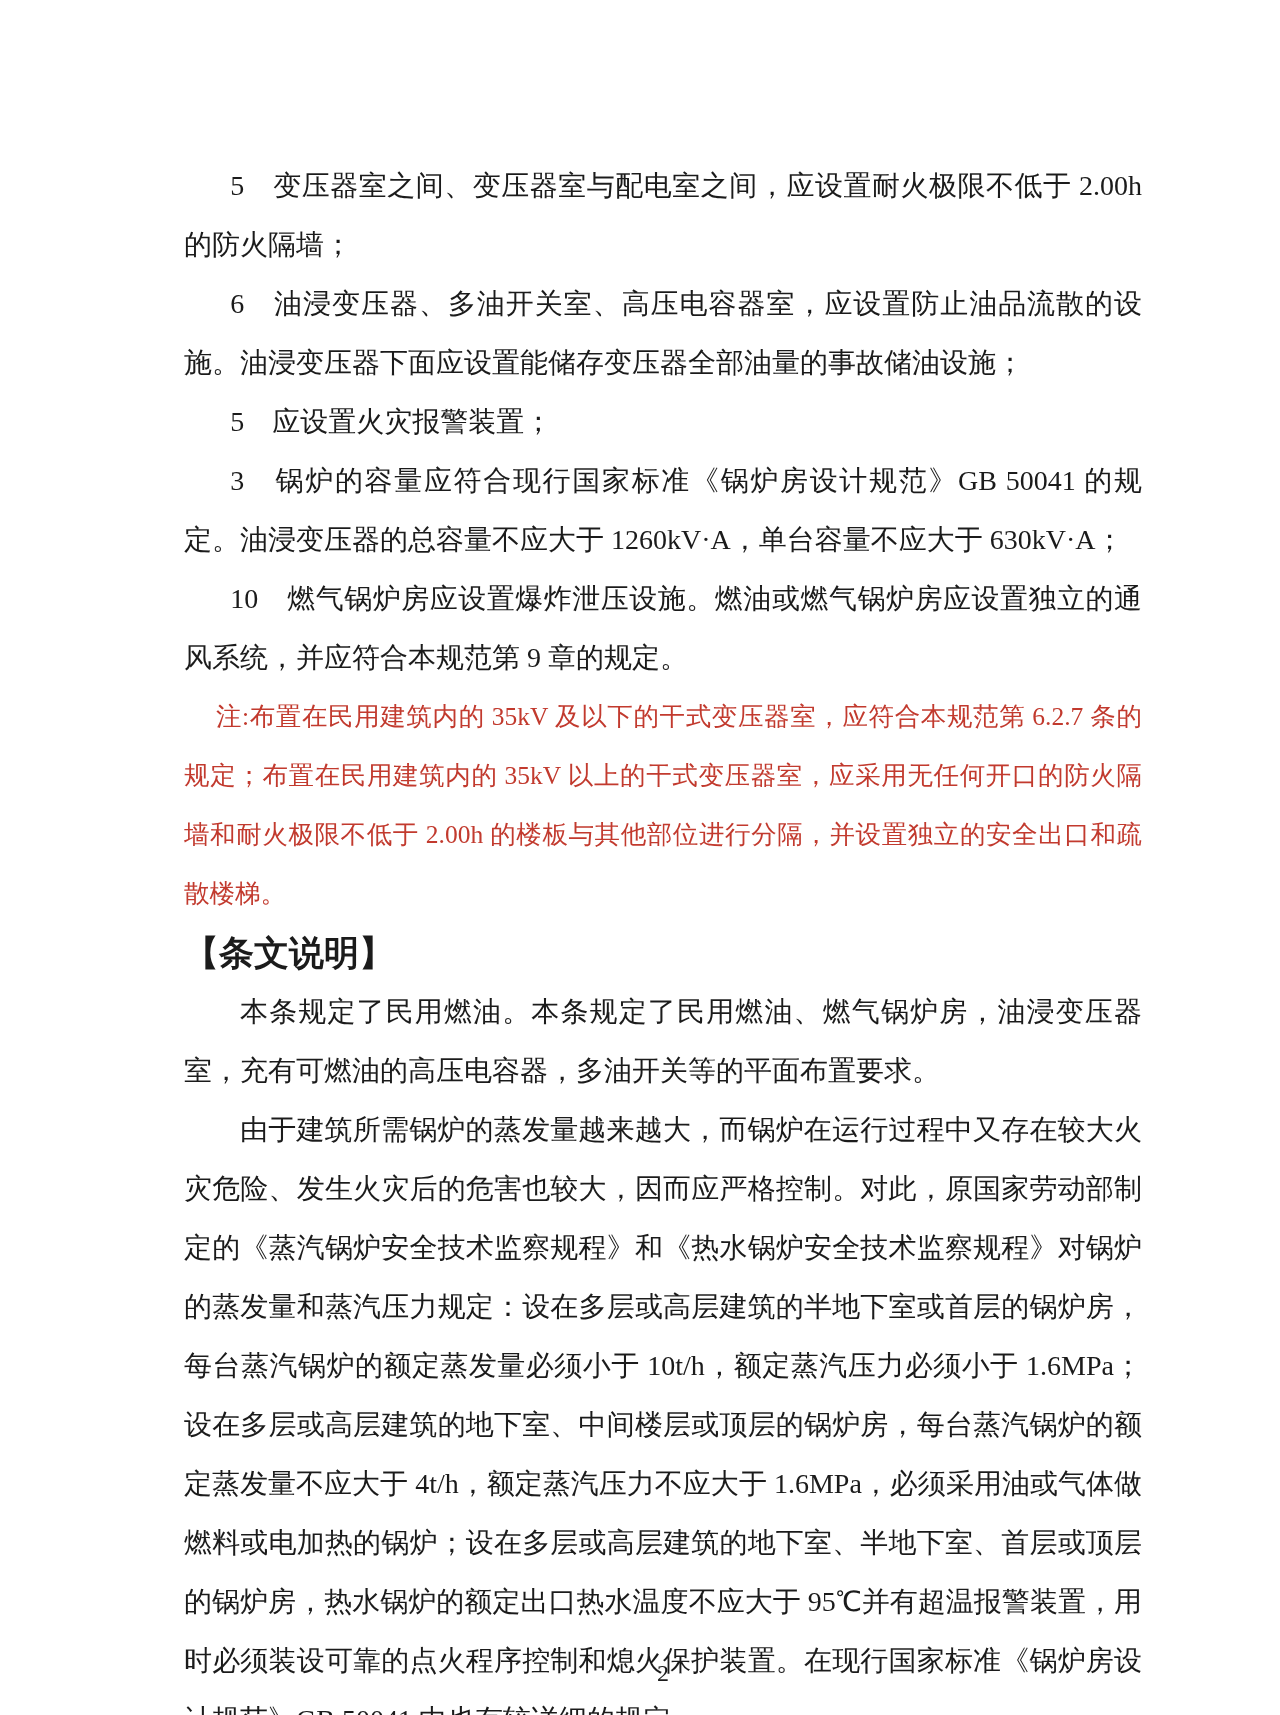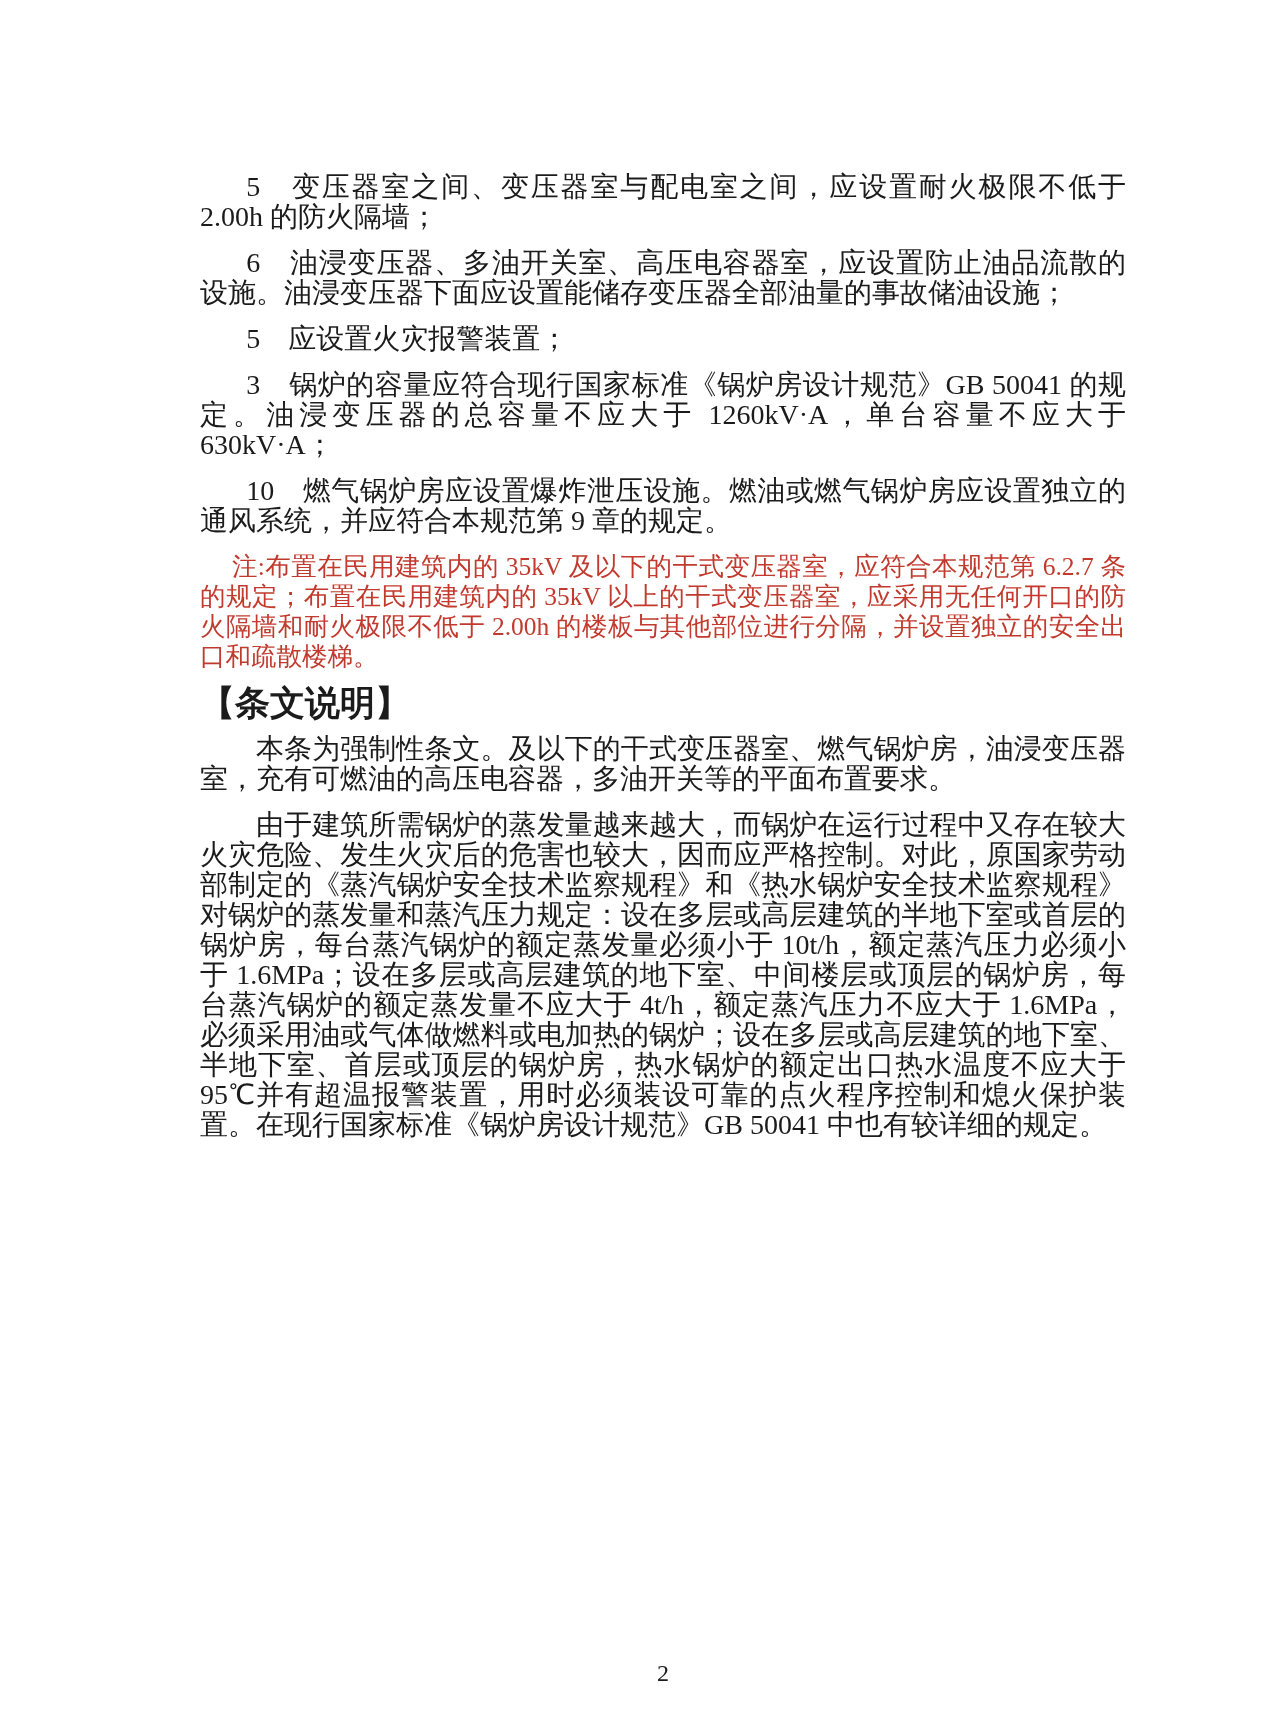--- a/index.html
+++ b/index.html
@@ -9,23 +9,23 @@
     position:relative;
     overflow:hidden;
     font-family:"Liberation Serif", serif;
   }
   .content {
     position:absolute;
     left:184px; top:156px;
     width:958px;
   }
   .par {
-    margin:16px;
+    margin:0;
     font-size:28px;
-    line-height:30px;
+    line-height:59px;
     text-align:justify;
     color:#1b1b1b;
     font-family:"Liberation Serif", serif;
   }
   .par.item   { text-indent:1.65em; }
   .par.body   { text-indent:2em; }
   .par.heading{
     text-indent:0;
     font-weight:bold;
     font-family:"Liberation Sans", sans-serif;
@@ -60,17 +60,17 @@
 <body>
 
 <div class="content">
     <p class="par item"><span>5　变压器室之间、变压器室与配电室之间，应设置耐火极限不低于 2.00h 的防火隔墙；</span></p>
     <p class="par item"><span>6　油浸变压器、多油开关室、高压电容器室，应设置防止油品流散的设施。油浸变压器下面应设置能储存变压器全部油量的事故储油设施；</span></p>
     <p class="par item"><span>5　应设置火灾报警装置；</span></p>
     <p class="par item"><span>3　锅炉的容量应符合现行国家标准《锅炉房设计规范》GB 50041 的规定。油浸变压器的总容量不应大于 1260kV·A，单台容量不应大于 630kV·A；</span></p>
     <p class="par item"><span>10　燃气锅炉房应设置爆炸泄压设施。燃油或燃气锅炉房应设置独立的通风系统，并应符合本规范第 9 章的规定。</span></p>
     <p class="par note"><span>注:布置在民用建筑内的 35kV 及以下的干式变压器室，应符合本规范第 6.2.7 条的规定；布置在民用建筑内的 35kV 以上的干式变压器室，应采用无任何开口的防火隔墙和耐火极限不低于 2.00h 的楼板与其他部位进行分隔，并设置独立的安全出口和疏散楼梯。</span></p>
     <p class="par heading"><span>【条文说明】</span></p>
-    <p class="par body"><span>本条为强制性条文。及以下的干式变压器室、燃气锅炉房，油浸变压器室，充有可燃油的高压电容器，多油开关等的平面布置要求。</span></p>
+    <p class="par body"><span>本条规定了民用燃油。本条规定了民用燃油、燃气锅炉房，油浸变压器室，充有可燃油的高压电容器，多油开关等的平面布置要求。</span></p>
     <p class="par body"><span>由于建筑所需锅炉的蒸发量越来越大，而锅炉在运行过程中又存在较大火灾危险、发生火灾后的危害也较大，因而应严格控制。对此，原国家劳动部制定的《蒸汽锅炉安全技术监察规程》和《热水锅炉安全技术监察规程》对锅炉的蒸发量和蒸汽压力规定：设在多层或高层建筑的半地下室或首层的锅炉房，每台蒸汽锅炉的额定蒸发量必须小于 10t/h，额定蒸汽压力必须小于 1.6MPa；设在多层或高层建筑的地下室、中间楼层或顶层的锅炉房，每台蒸汽锅炉的额定蒸发量不应大于 4t/h，额定蒸汽压力不应大于 1.6MPa，必须采用油或气体做燃料或电加热的锅炉；设在多层或高层建筑的地下室、半地下室、首层或顶层的锅炉房，热水锅炉的额定出口热水温度不应大于 95℃并有超温报警装置，用时必须装设可靠的点火程序控制和熄火保护装置。在现行国家标准《锅炉房设计规范》GB 50041 中也有较详细的规定。</span></p>
   </div>
 
 <div class="page-number">2</div>
 
 </body></html>

